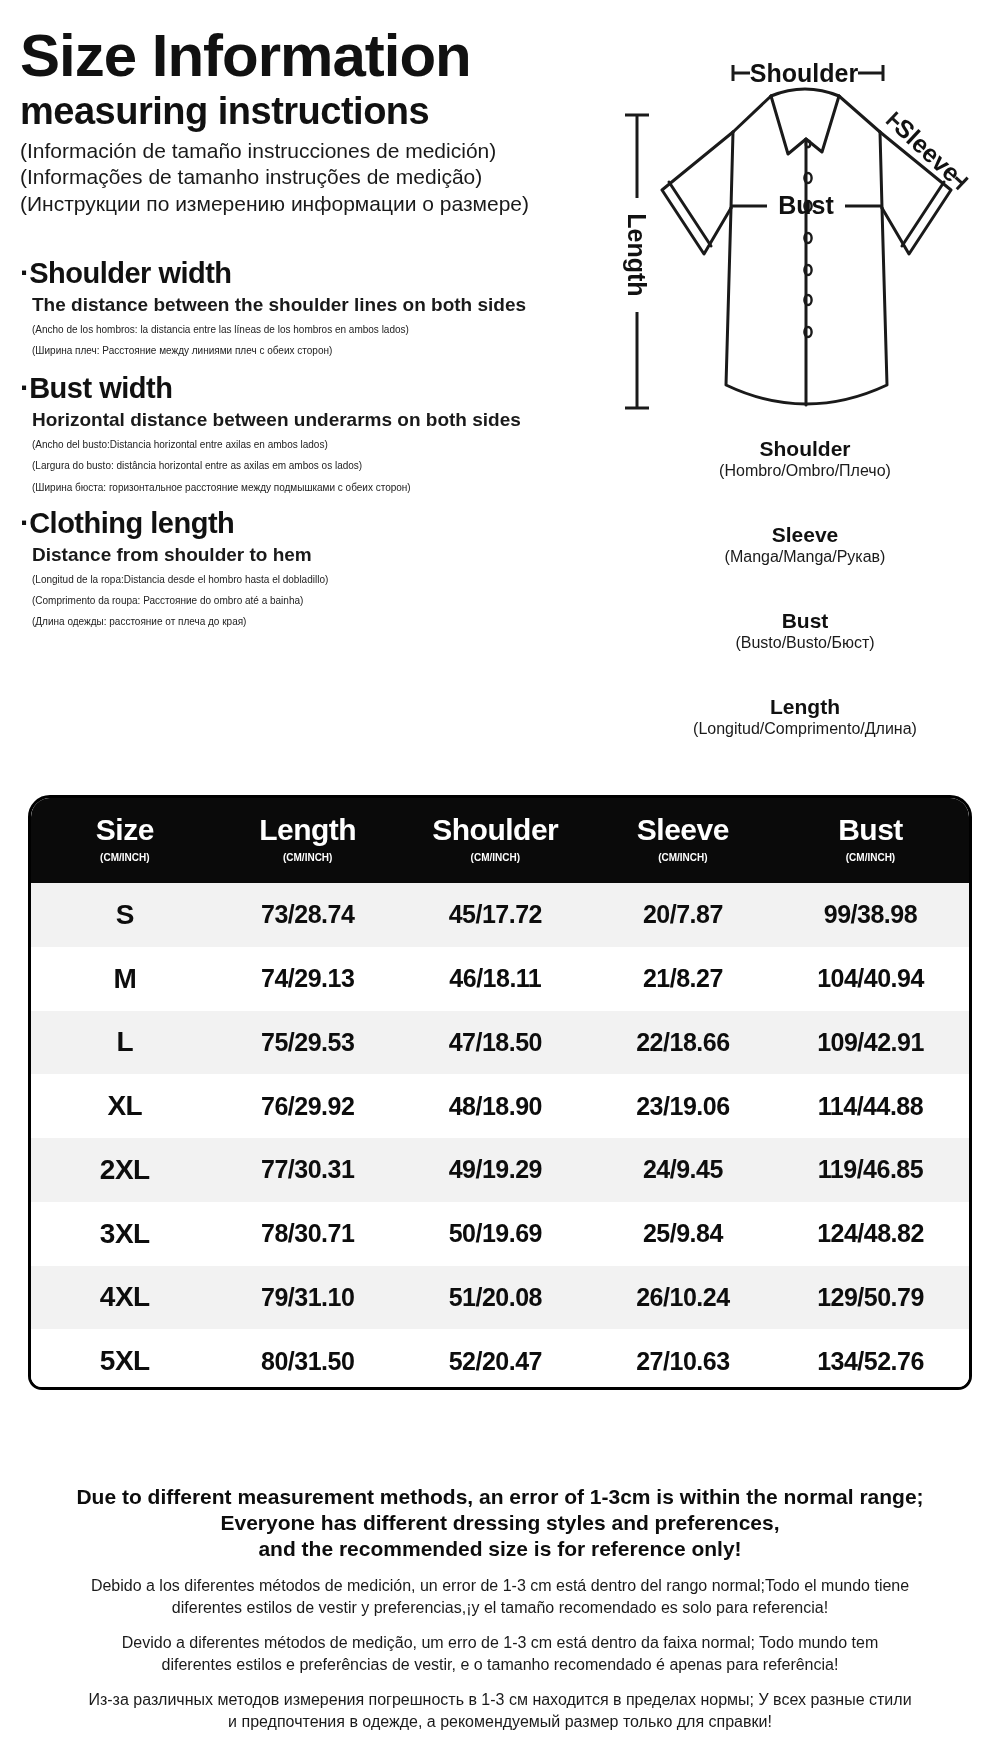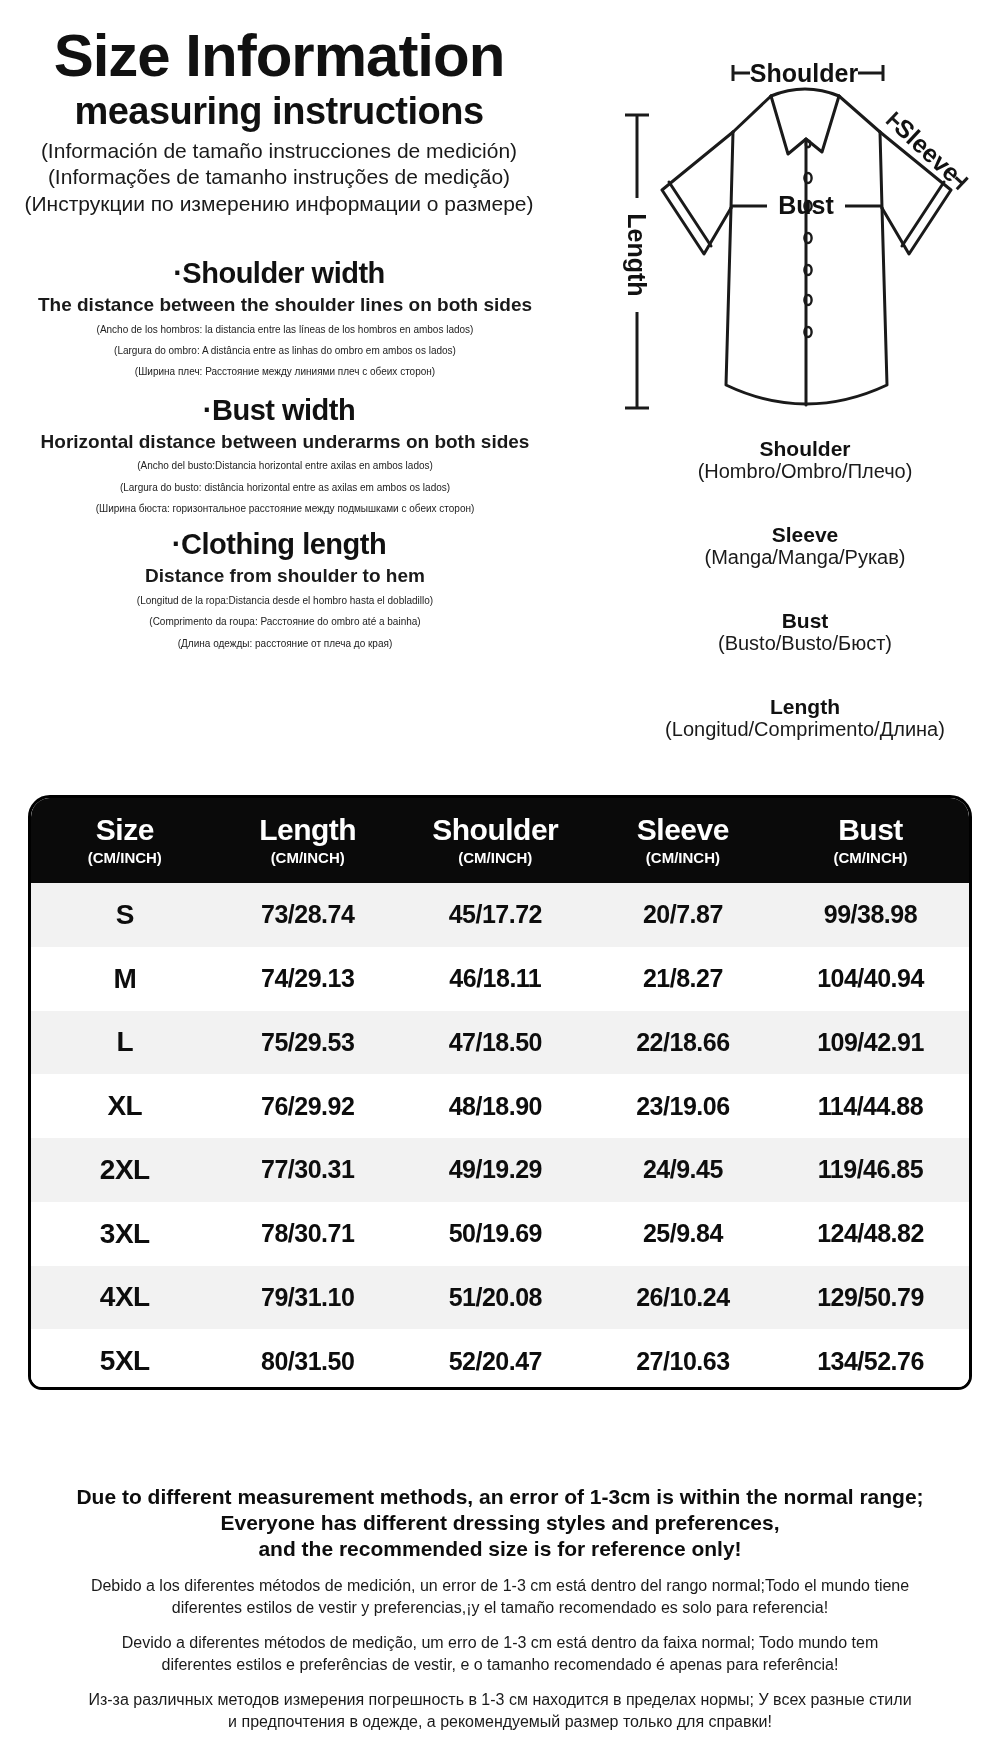--- a/index.html
+++ b/index.html
@@ -1,48 +1,48 @@
 <!DOCTYPE html>
 <html><head>
 <meta charset="utf-8">
 <style>
   * { margin:0; padding:0; box-sizing:border-box; }
   html,body { width:1000px; height:1737px; background:#ffffff; overflow:hidden;
               font-family:"Liberation Sans","DejaVu Sans",sans-serif; color:#111; }
   .page { position:relative; width:1000px; height:1737px; background:#fff; }
 
   
-  .left-col { position:absolute; left:20px; top:24px; width:518px;text-align:center; }
+  .left-col { position:absolute; left:20px; top:24px; width:518px; }
   .main-title { font-size:60px; font-weight:bold; line-height:1.08; letter-spacing:-1px; color:#111; }
   .sub-title  { font-size:38px; font-weight:bold; line-height:1.1; letter-spacing:-0.5px; margin-top:2px; color:#111; }
   .top-trans p { font-size:21px; line-height:1.28; color:#1a1a1a; }
   .top-trans { margin-top:5px; }
 
   .section { margin-top:40px; }
   .section.s2 { margin-top:16px; }
   .section.s3 { margin-top:14px; }
   .section h3 { font-size:29px; font-weight:bold; line-height:1.1; letter-spacing:-0.5px; margin-bottom:3px; color:#111; }
   .section .desc { font-size:19px; line-height:1.25; padding-left:12px; margin-bottom:6px; color:#1a1a1a;font-weight:bold; }
   .section .trans { font-size:10px; line-height:1.33; padding-left:12px; margin-bottom:8px; color:#222; }
 
   
   .diagram { position:absolute; left:555px; top:40px; width:440px; height:390px; }
   .legend { position:absolute; left:615px; top:438px; width:380px; text-align:center; }
   .legend .item { margin-bottom:42px; }
   .legend .term { font-size:21px; font-weight:bold; line-height:22px; color:#111; }
-  .legend .tr   { font-size:20px; line-height:22px; color:#1a1a1a; }
+  .legend .tr   { font-size:16px; line-height:22px; color:#1a1a1a; }
 
   
   .size-table { position:absolute; left:28px; top:795px; width:944px; height:595px;
                 border:3px solid #000; border-radius:22px 22px 14px 14px; overflow:hidden; background:#fff; }
   .thead { display:flex; background:#0a0a0a; color:#fff; height:85px; align-items:center;
            border-radius:18px 18px 0 0; }
   .hcell { text-align:center; }
   .htitle { font-size:30px; font-weight:bold; line-height:32px; letter-spacing:-0.5px; }
-  .hunit  { font-size:15px; font-weight:bold; line-height:20px; margin-top:2px; }
+  .hunit  { font-size:10px; font-weight:bold; line-height:20px; margin-top:2px; }
   .tbody { display:flex; flex-direction:column; height:510px; }
   .trow { display:flex; flex:1; align-items:center; background:#ffffff; }
   .trow.alt { background:#f2f2f2; }
   .tcell { text-align:center; font-size:25px; font-weight:bold; letter-spacing:-0.5px; color:#0d0d0d; }
   .tcell.size-cell { font-size:28px; }
   .c0 { width:20%; } .c1 { width:19%; } .c2 { width:21%; } .c3 { width:19%; } .c4 { width:21%; }
 
   
   .disclaimer { position:absolute; left:0; top:1484px; width:1000px; text-align:center; }
   .disclaimer .en { font-size:21px; font-weight:bold; line-height:26px; color:#0d0d0d; }
@@ -60,21 +60,20 @@
     <div class="top-trans">
       <p>(Información de tamaño instrucciones de medición)</p>
       <p>(Informações de tamanho instruções de medição)</p>
       <p>(Инструкции по измерению информации о размере)</p>
     </div>
 
     <div class="section s1">
       <h3>·Shoulder width</h3>
       <div class="desc">The distance between the shoulder lines on both sides</div>
       <p class="trans">(Ancho de los hombros: la distancia entre las líneas de los hombros en ambos lados)</p>
-      <p class="trans">(Largura do ombro: A distância entre as linhas do ombro em ambos os lados)</p>
       <p class="trans">(Ширина плеч: Расстояние между линиями плеч с обеих сторон)</p>
     </div>
 
     <div class="section s2">
       <h3>·Bust width</h3>
       <div class="desc">Horizontal distance between underarms on both sides</div>
       <p class="trans">(Ancho del busto:Distancia horizontal entre axilas en ambos lados)</p>
       <p class="trans">(Largura do busto: distância horizontal entre as axilas em ambos os lados)</p>
       <p class="trans">(Ширина бюста: горизонтальное расстояние между подмышками с обеих сторон)</p>
     </div>

